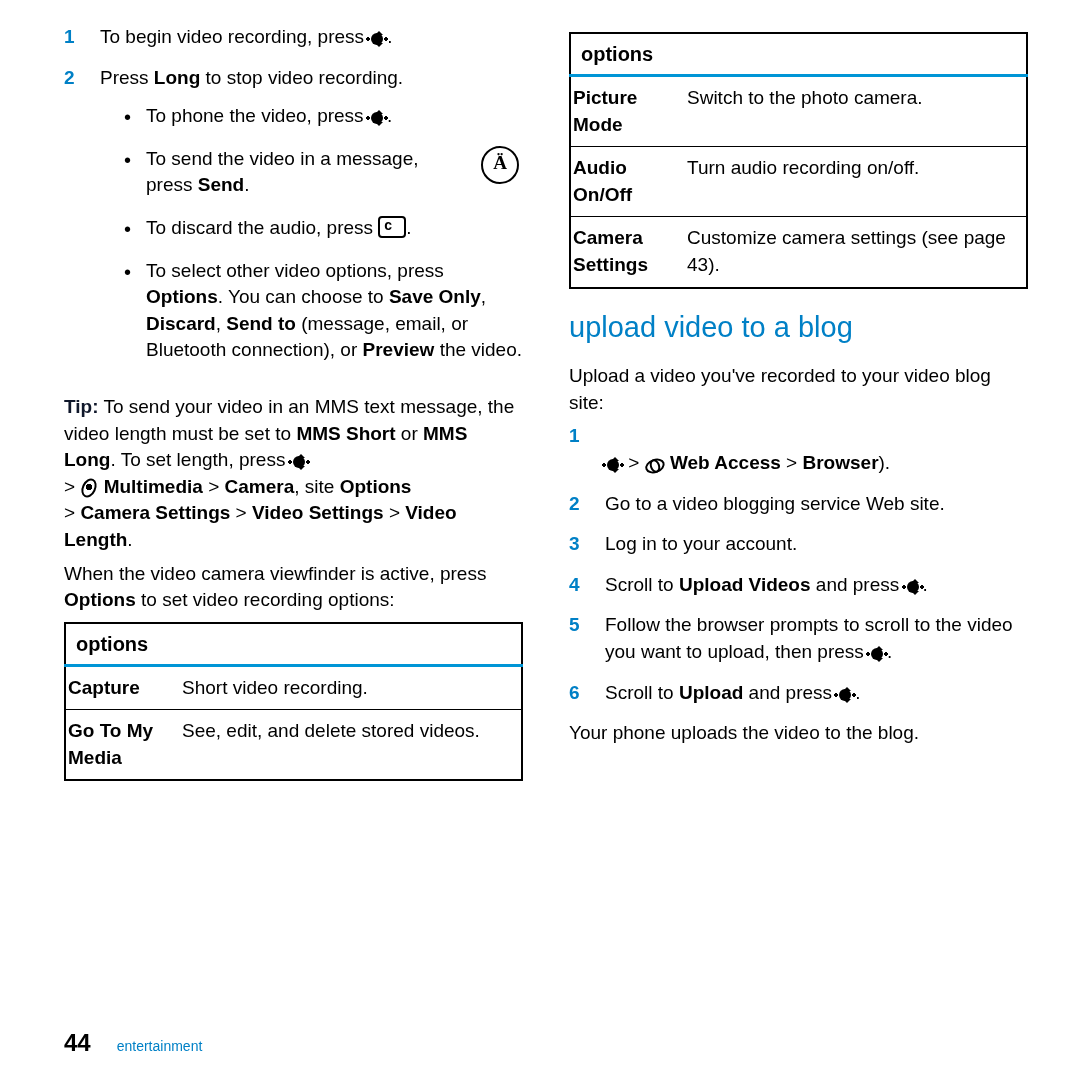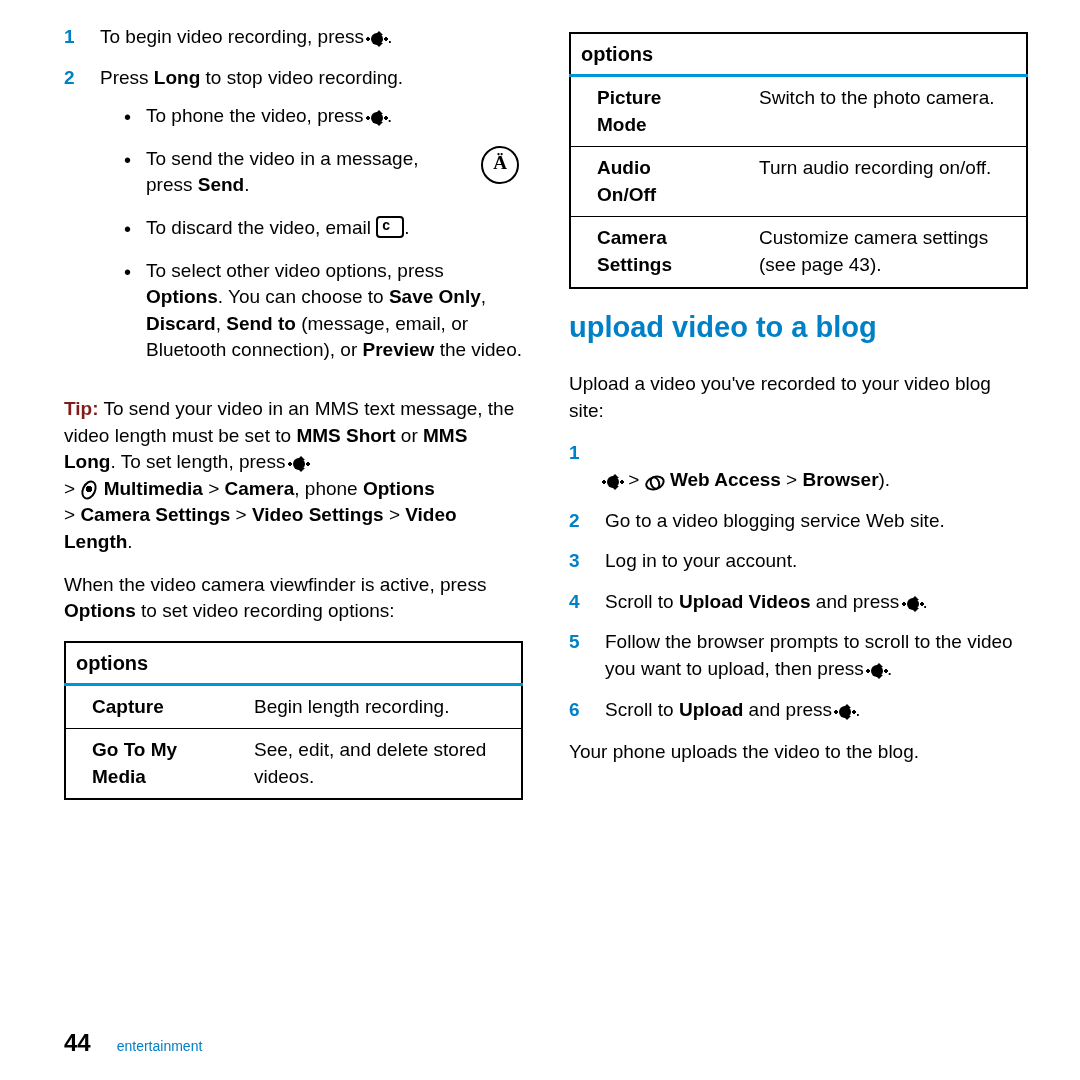--- a/index.html
+++ b/index.html
@@ -7,40 +7,40 @@
 .cols{display:flex;gap:46px;flex:1}
 .col{flex:1;min-width:0}
 .num-list{list-style:none;padding:0;margin:0}
 .num-list>li{display:flex;margin-bottom:14px}
 .num{color:#0080c6;font-weight:700;width:36px;flex-shrink:0}
 .li-body{flex:1}
 .sublist{list-style:none;padding:0;margin:12px 0 0 24px}
 .sublist>li{margin-bottom:16px;position:relative;padding-left:22px}
 .sublist>li:before{content:"•";position:absolute;left:0;top:0;font-size:20px}
 .bold{font-family:"Arial Narrow",Arial,sans-serif;font-weight:700;font-stretch:condensed}
-.tip{color:#7f1d1d;font-weight:700}
-.para{margin:16px 0}
+.tip{color:#0f172a;font-weight:700}
+.para{margin:7px 0}
 .icon-center{display:inline-block;width:18px;height:18px;position:relative;vertical-align:-3px}
 .icon-center:before{content:"";position:absolute;left:2px;top:5px;width:12px;height:12px;border-radius:50%;background:#000}
 .icon-center:after{content:"";position:absolute;left:6px;top:-1px;border:4px solid transparent;border-bottom-color:#000}
 .icon-center span:before{content:"";position:absolute;left:6px;bottom:-5px;border:4px solid transparent;border-top-color:#000}
 .icon-center span:after{content:"";position:absolute;top:9px;left:-3px;width:22px;height:4px;background:radial-gradient(circle at 2px 2px,#000 2px,transparent 2px),radial-gradient(circle at 20px 2px,#000 2px,transparent 2px)}
 .icon-clear{display:inline-block;width:24px;height:18px;border:2px solid #000;border-radius:4px;vertical-align:-4px;position:relative}
 .icon-clear:after{content:"c";position:absolute;left:4px;top:-2px;font-size:14px;font-weight:700}
 .icon-antenna{display:inline-block;width:34px;height:34px;border:2px solid #000;border-radius:50%;vertical-align:-10px;text-align:center;line-height:30px;font-weight:700;font-family:serif}
 .icon-mm{display:inline-block;width:18px;height:18px;vertical-align:-3px;background:radial-gradient(circle,#000 3px,transparent 3px);position:relative}
 .icon-mm:before{content:"";position:absolute;left:2px;top:0;width:10px;height:16px;border:2px solid #000;border-radius:50%;transform:rotate(25deg)}
 .icon-globe{display:inline-block;width:20px;height:14px;vertical-align:-2px;position:relative}
 .icon-globe:before{content:"";position:absolute;width:16px;height:10px;border:2px solid #000;border-radius:50%;left:0;top:2px;transform:rotate(-20deg)}
 .icon-globe:after{content:"";position:absolute;width:6px;height:10px;border:2px solid #000;border-radius:50%;left:5px;top:2px;transform:rotate(-20deg)}
 table.opts{width:100%;border-collapse:collapse;border:2px solid #000;margin-top:8px}
 table.opts th{text-align:left;padding:6px 10px;border-bottom:3px solid #0095d6;font-family:"Arial Narrow",Arial;font-weight:700;font-size:20px}
-table.opts td{padding:8px 26px;border-top:1px solid #000;vertical-align:top}
+table.opts td{padding:8px 2px;border-top:1px solid #000;vertical-align:top}
 table.opts td:first-child{font-family:"Arial Narrow",Arial;font-weight:700;width:110px;font-stretch:condensed}
-h2.sect{color:#0080c6;font-weight:700;font-size:29px;margin:18px 0 24px}
+h2.sect{color:#0080c6;font-weight:400;font-size:29px;margin:18px 0 16px}
 .float-icon{float:right;margin:0 4px 4px 14px}
 .footer{display:flex;align-items:baseline;gap:26px;margin-top:6px}
 .pnum{font-weight:700;font-size:24px}
 .section{color:#0080c6;font-size:14px}
 </style>
 </head>
 <body>
 
 <div class="page">
 <div class="cols">
@@ -53,43 +53,43 @@
    <span>To begin video recording, press </span><span class="icon-center"><span></span></span><span>.</span>
   </span>
  </li>
  <li>
   <span class="num">2</span>
   <div class="li-body">
    <span>Press </span><span class="bold">Long</span><span> to stop video recording.</span>
    <ul class="sublist">
     <li><span>To phone the video, press </span><span class="icon-center"><span></span></span><span>.</span></li>
     <li><span class="icon-antenna float-icon">Ä</span><span>To send the video in a message, press </span><span class="bold">Send</span><span>.</span></li>
-    <li><span>To discard the video, email </span><span class="icon-clear"></span><span>.</span></li>
+    <li><span>To discard the audio, press </span><span class="icon-clear"></span><span>.</span></li>
     <li><span>To select other video options, press </span><span class="bold">Options</span><span>. You can choose to </span><span class="bold">Save Only</span><span>, </span><span class="bold">Discard</span><span>, </span><span class="bold">Send to</span><span> (message, email, or Bluetooth connection), or </span><span class="bold">Preview</span><span> the video.</span></li>
    </ul>
   </div>
  </li>
 </ol>
 
 <p class="para">
 <span class="tip">Tip:</span><span> To send your video in an MMS text message, the video length must be set to </span><span class="bold">MMS Short</span><span> or </span><span class="bold">MMS Long</span><span>. To set length, press </span><span class="icon-center"><span></span></span><br>
-<span> &gt; </span><span class="icon-mm"></span> <span class="bold">Multimedia</span><span> &gt; </span><span class="bold">Camera</span><span>, phone </span><span class="bold">Options</span><br>
+<span> &gt; </span><span class="icon-mm"></span> <span class="bold">Multimedia</span><span> &gt; </span><span class="bold">Camera</span><span>, site </span><span class="bold">Options</span><br>
 <span> &gt; </span><span class="bold">Camera Settings</span><span> &gt; </span><span class="bold">Video Settings</span><span> &gt; </span><span class="bold">Video Length</span><span>.</span>
 </p>
 
 <p class="para"><span>When the video camera viewfinder is active, press </span><span class="bold">Options</span><span> to set video recording options:</span></p>
 
 <table class="opts">
 <tbody>
             <tr>
               <th colspan="2">options</th>
             </tr>
 <tr>
               <td>Capture</td>
-              <td>Begin length recording.</td>
+              <td>Short video recording.</td>
             </tr>
 <tr>
               <td>Go To My Media</td>
               <td>See, edit, and delete stored videos.</td>
             </tr>
 </tbody>
         </table>
 </div>
 
 <div class="col">

